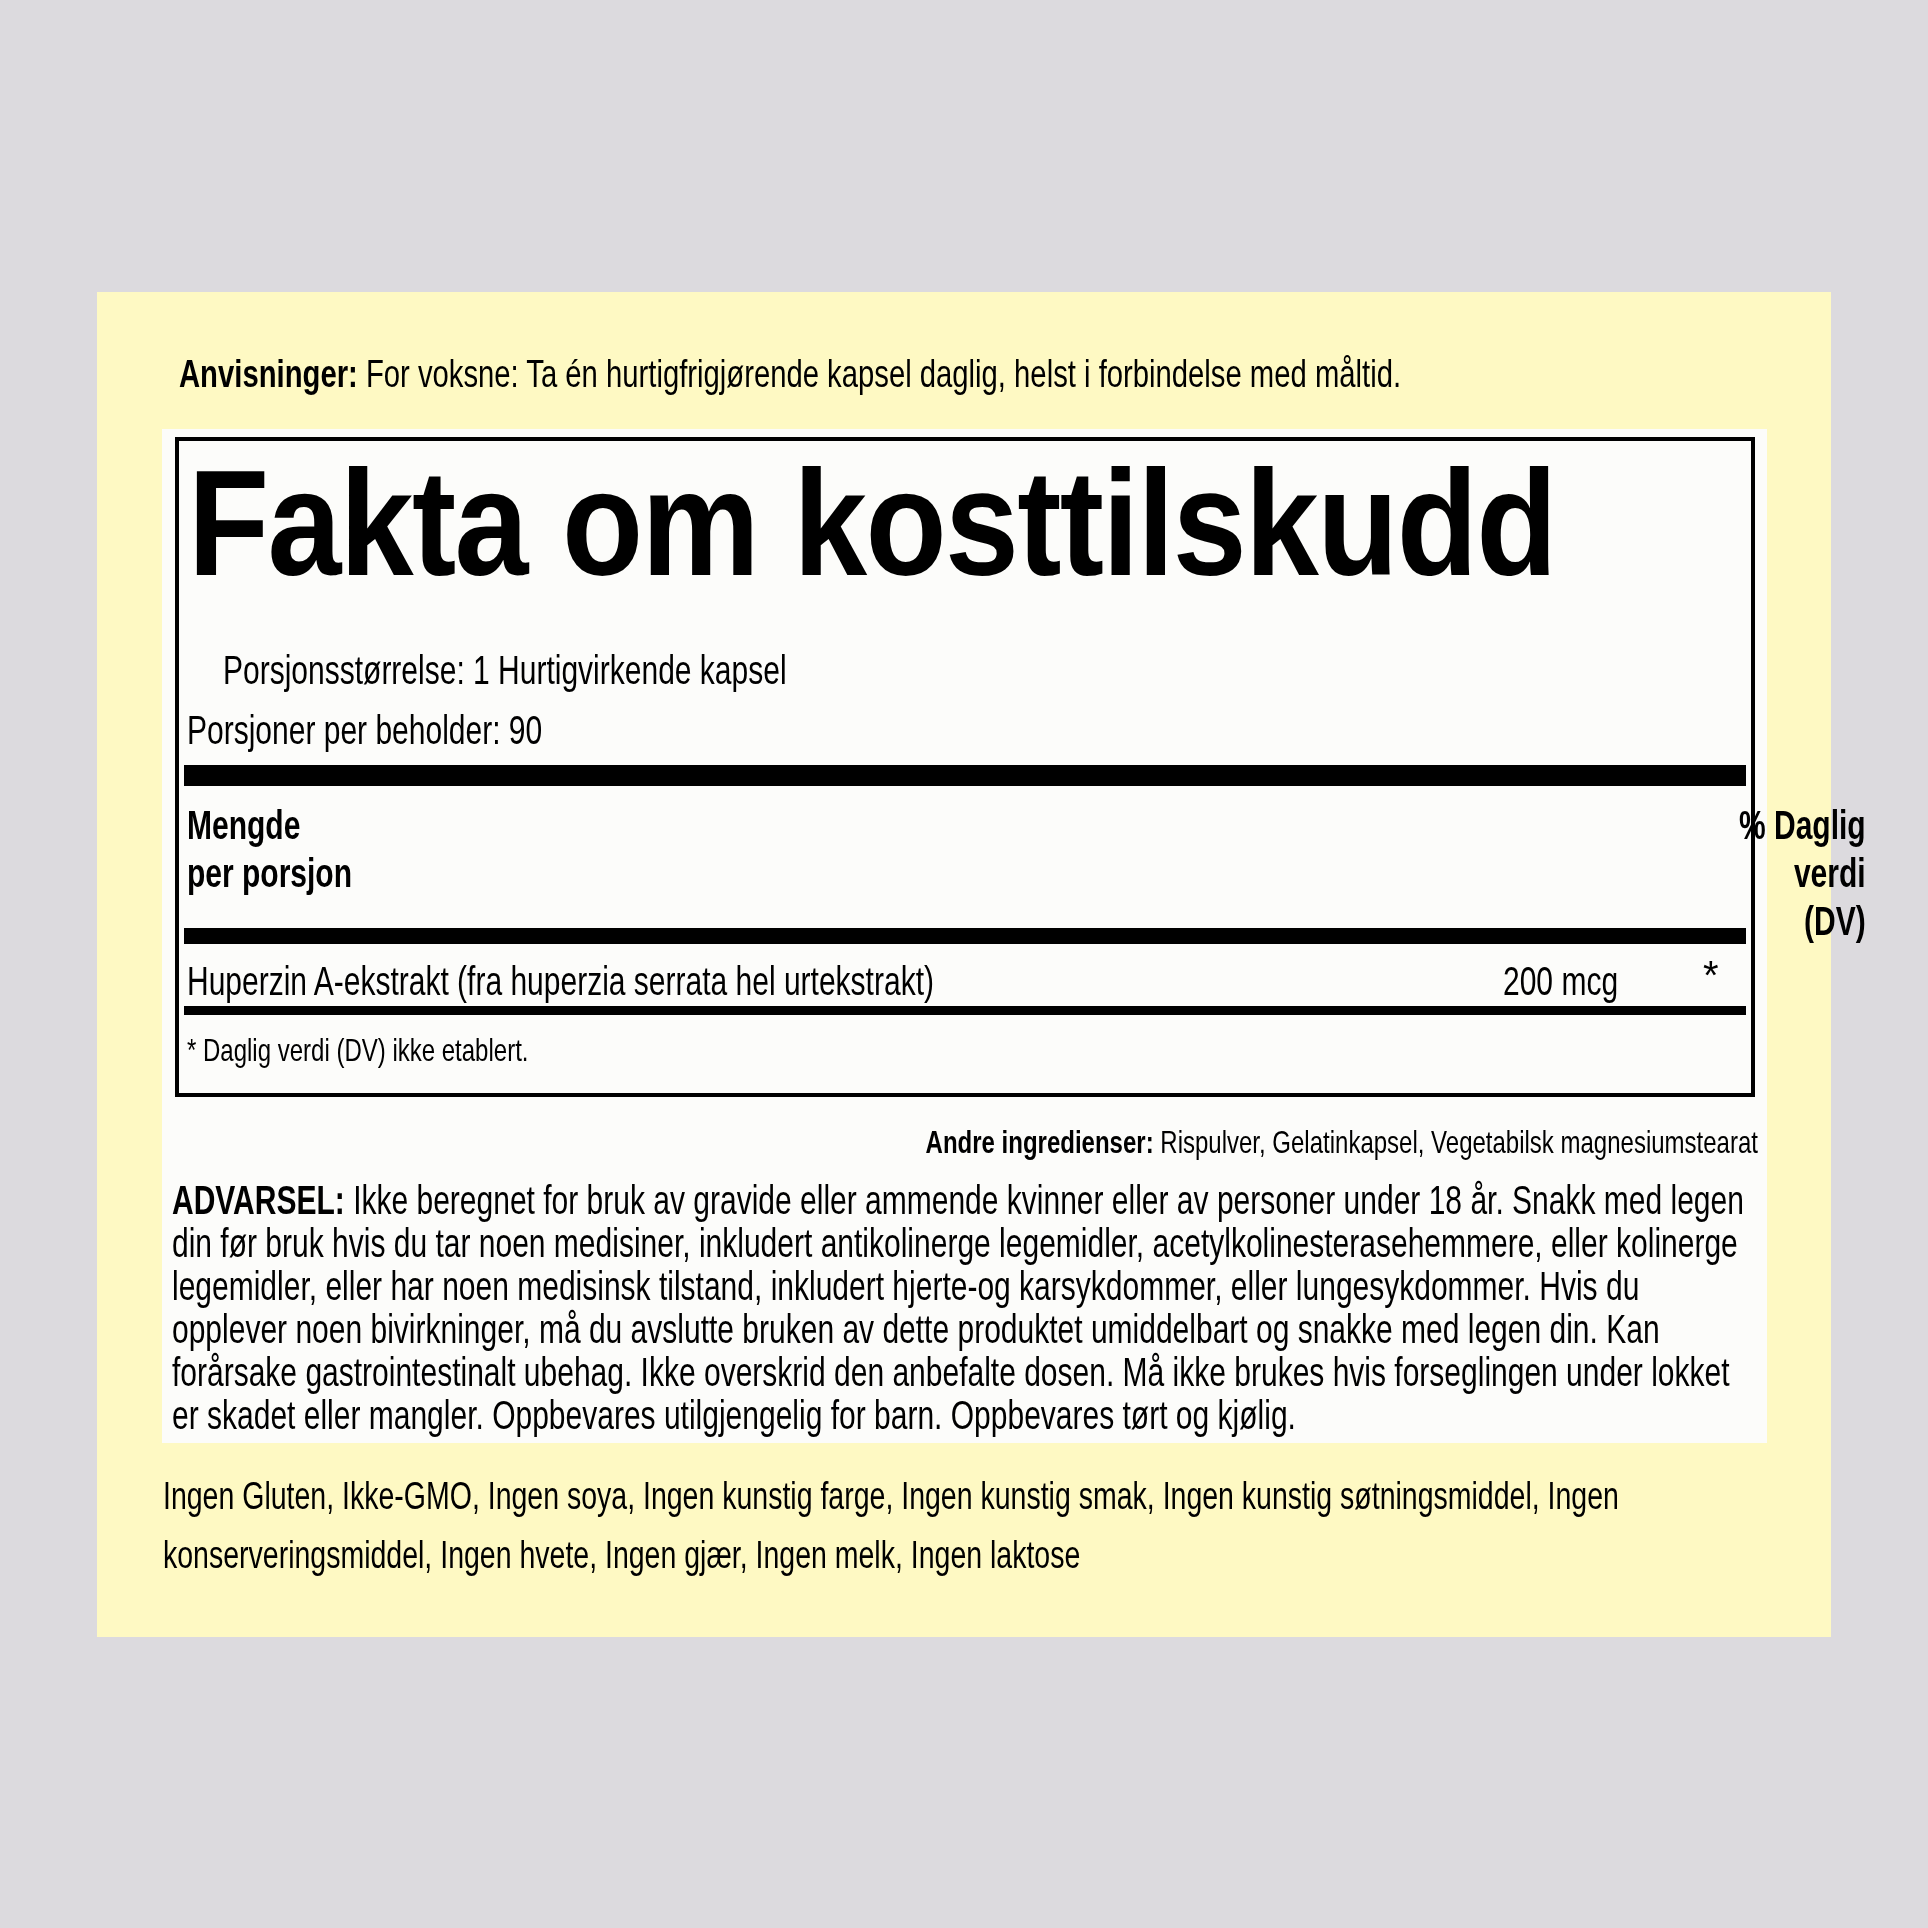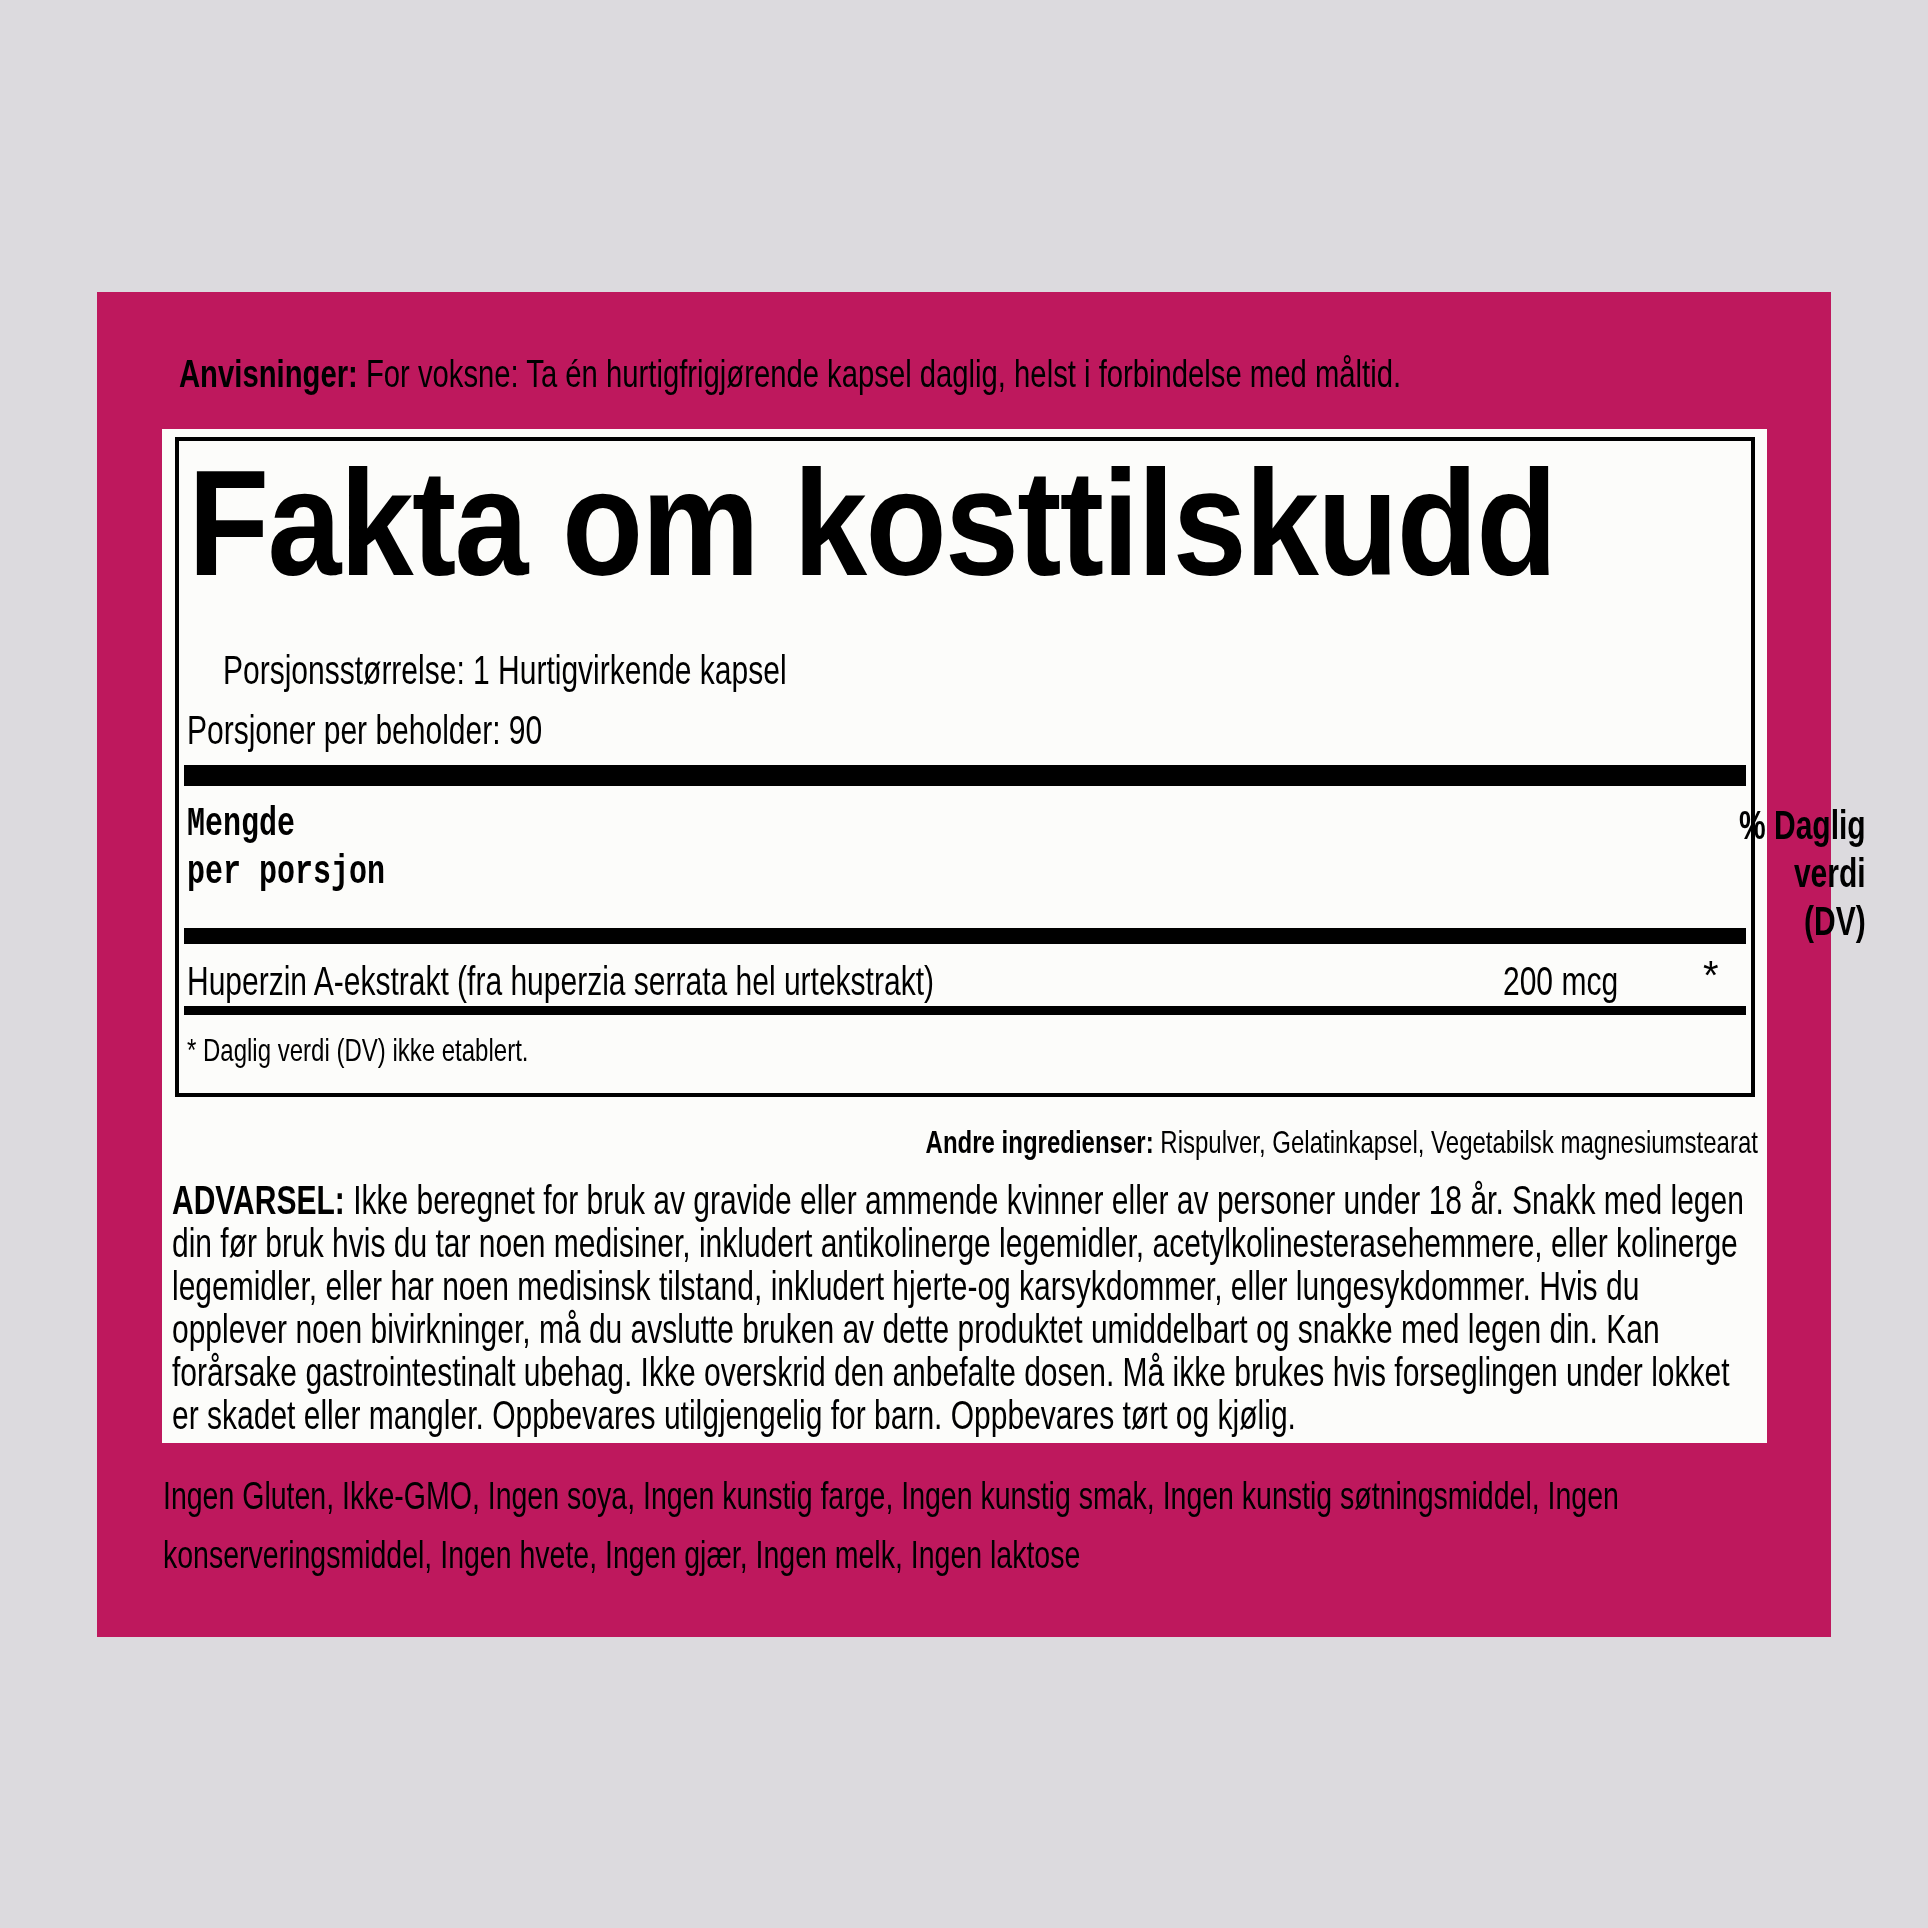--- a/index.html
+++ b/index.html
@@ -7,21 +7,21 @@
     width:1928px;height:1928px;
     background:#dcdade;
     font-family:"Liberation Sans",sans-serif;
     color:#000;
     -webkit-font-smoothing:antialiased;
   }
   #stage{position:relative;width:1928px;height:1928px;background:#dcdade;overflow:hidden;}
 
   .panel{
     position:absolute;left:97px;top:292px;width:1734px;height:1345px;
-    background:#be185d;
+    background:#fef9c3;
   }
 
   
   .cx{display:block;transform:scaleX(.75);transform-origin:0 0;width:133.33%;}
   .cxr{display:block;transform:scaleX(.75);transform-origin:100% 0;width:133.33%;position:absolute;right:0;text-align:right;}
   .b{font-weight:bold;}
 
   .directions{
     position:absolute;left:82px;top:58px;width:1601px;
     font-size:39px;line-height:47px;white-space:nowrap;
@@ -44,21 +44,21 @@
   }
   .f-line{position:absolute;font-size:40px;line-height:45px;white-space:nowrap;}
   .f-serving{left:7.5px;top:207px;width:942px;margin-left:36px;}
   .f-servings{left:7.5px;top:267px;width:942px;}
 
   .bar{position:absolute;left:4.7px;right:4.7px;background:#000;}
   .bar1{top:324px;height:21px;}
   .bar2{top:487px;height:16px;}
   .bar3{top:565px;height:9.4px;}
 
-  .f-amt-h{position:absolute;left:7.5px;top:360px;font-size:40px;line-height:48px;font-weight:bold;width:565px;font-family:Liberation Mono, monospace;}
+  .f-amt-h{position:absolute;left:7.5px;top:360px;font-size:40px;line-height:48px;font-weight:bold;width:565px;}
   .f-dv-h{position:absolute;right:11.3px;top:360px;font-size:40px;line-height:48px;font-weight:bold;width:377px;}
   .f-dv-h .cxr{position:relative;}
 
   .f-row{position:absolute;left:7.5px;top:518px;width:1558px;font-size:40px;line-height:45px;}
   .f-row-name{position:absolute;left:0;top:0;width:1130px;white-space:nowrap;}
   .f-row-amt{position:absolute;left:1316px;top:0;width:226px;white-space:nowrap;}
   .f-row-dv{position:absolute;right:26px;top:-5.6px;width:56px;text-align:right;white-space:nowrap;}
 
   .f-footnote{position:absolute;left:7.5px;top:590px;font-size:32px;line-height:38px;width:942px;white-space:nowrap;}
 

